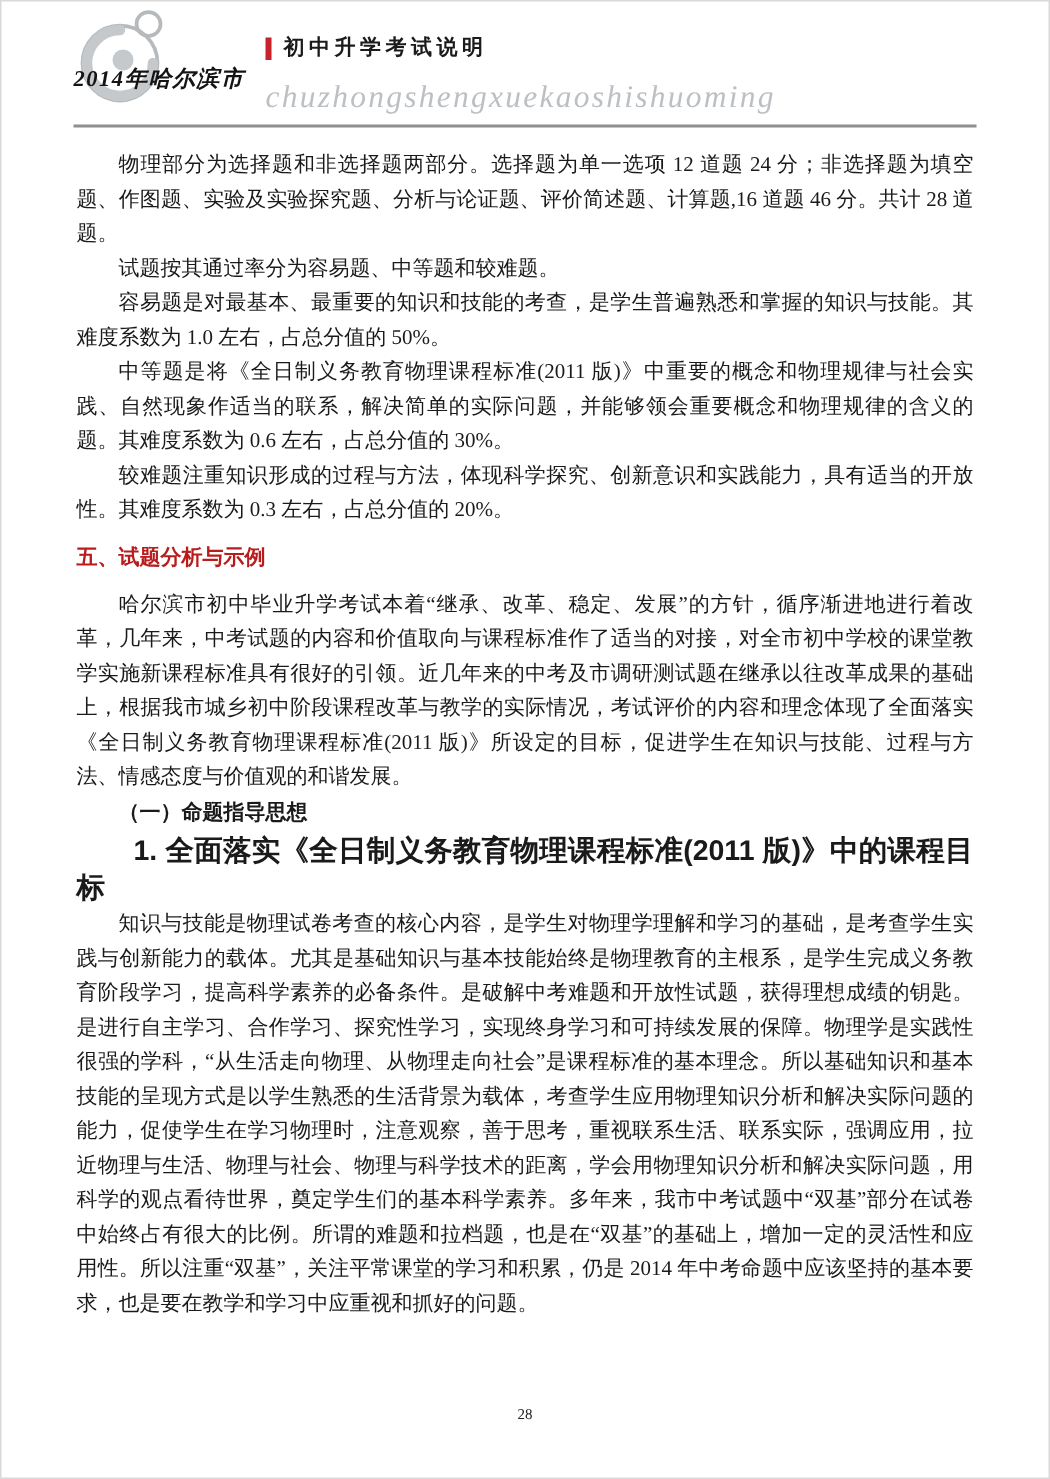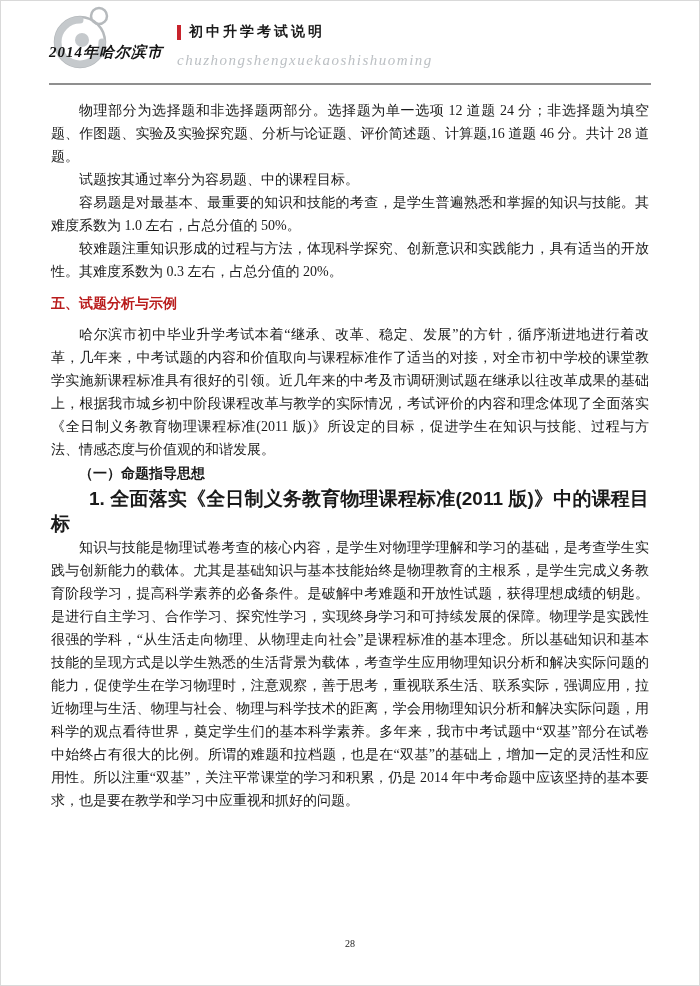--- a/index.html
+++ b/index.html
@@ -18,21 +18,21 @@
     font-family:"Liberation Sans","DejaVu Sans",sans-serif;
     font-weight:bold; font-size:14px; letter-spacing:3px; color:#1b1b1b;
   }
   .edition {
     position:absolute; left:48px; top:42px;
     font-weight:bold; font-style:italic; font-size:15px;
     letter-spacing:1px; color:#141414;
   }
   .pinyin {
     position:absolute; left:176px; top:51px;
-    font-style:italic; font-size:15px; letter-spacing:1.5px; color:#bcc0c4;
+    font-style:italic; font-size:21px; letter-spacing:1.5px; color:#bcc0c4;
   }
   .divider { position:absolute; left:48px; right:48px; bottom:2px; border-bottom:2px solid #8f8f8f; }
   
   .content {
     padding:12px 50px 0 50px;
     font-size:14px; line-height:23px; color:#1a1a1a;
     text-align:justify;
   }
   .para { text-indent:2em; }
   .h1 {
@@ -72,22 +72,23 @@
       <span class="doc-title">初中升学考试说明</span>
     </div>
 
     <div class="edition">2014年哈尔滨市</div>
     <div class="pinyin">chuzhongshengxuekaoshishuoming</div>
     <div class="divider"></div>
   </div>
 
   <div class="content">
     <p class="para">物理部分为选择题和非选择题两部分。选择题为单一选项 12 道题 24 分；非选择题为填空题、作图题、实验及实验探究题、分析与论证题、评价简述题、计算题,16 道题 46 分。共计 28 道题。</p>
-    <p class="para">试题按其通过率分为容易题、中的课程目标。</p>
+    <p class="para">试题按其通过率分为容易题、中等题和较难题。</p>
     <p class="para">容易题是对最基本、最重要的知识和技能的考查，是学生普遍熟悉和掌握的知识与技能。其难度系数为 1.0 左右，占总分值的 50%。</p>
+    <p class="para">中等题是将《全日制义务教育物理课程标准(2011 版)》中重要的概念和物理规律与社会实践、自然现象作适当的联系，解决简单的实际问题，并能够领会重要概念和物理规律的含义的题。其难度系数为 0.6 左右，占总分值的 30%。</p>
     <p class="para">较难题注重知识形成的过程与方法，体现科学探究、创新意识和实践能力，具有适当的开放性。其难度系数为 0.3 左右，占总分值的 20%。</p>
     <h2 class="h1">五、试题分析与示例</h2>
     <p class="para">哈尔滨市初中毕业升学考试本着“继承、改革、稳定、发展”的方针，循序渐进地进行着改革，几年来，中考试题的内容和价值取向与课程标准作了适当的对接，对全市初中学校的课堂教学实施新课程标准具有很好的引领。近几年来的中考及市调研测试题在继承以往改革成果的基础上，根据我市城乡初中阶段课程改革与教学的实际情况，考试评价的内容和理念体现了全面落实《全日制义务教育物理课程标准(2011 版)》所设定的目标，促进学生在知识与技能、过程与方法、情感态度与价值观的和谐发展。</p>
     <p class="h2">（一）命题指导思想</p>
     <p class="h3">1. 全面落实《全日制义务教育物理课程标准(2011 版)》中的课程目标</p>
     <p class="para">知识与技能是物理试卷考查的核心内容，是学生对物理学理解和学习的基础，是考查学生实践与创新能力的载体。尤其是基础知识与基本技能始终是物理教育的主根系，是学生完成义务教育阶段学习，提高科学素养的必备条件。是破解中考难题和开放性试题，获得理想成绩的钥匙。是进行自主学习、合作学习、探究性学习，实现终身学习和可持续发展的保障。物理学是实践性很强的学科，“从生活走向物理、从物理走向社会”是课程标准的基本理念。所以基础知识和基本技能的呈现方式是以学生熟悉的生活背景为载体，考查学生应用物理知识分析和解决实际问题的能力，促使学生在学习物理时，注意观察，善于思考，重视联系生活、联系实际，强调应用，拉近物理与生活、物理与社会、物理与科学技术的距离，学会用物理知识分析和解决实际问题，用科学的观点看待世界，奠定学生们的基本科学素养。多年来，我市中考试题中“双基”部分在试卷中始终占有很大的比例。所谓的难题和拉档题，也是在“双基”的基础上，增加一定的灵活性和应用性。所以注重“双基”，关注平常课堂的学习和积累，仍是 2014 年中考命题中应该坚持的基本要求，也是要在教学和学习中应重视和抓好的问题。</p>
   </div>
 
   <div class="page-number">28</div>
 

